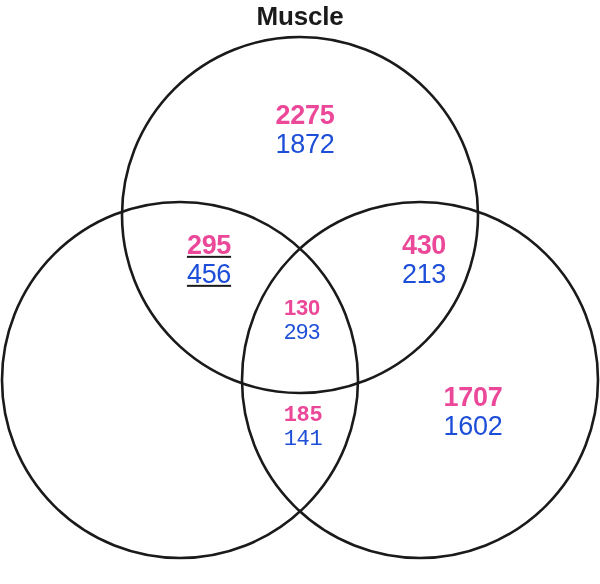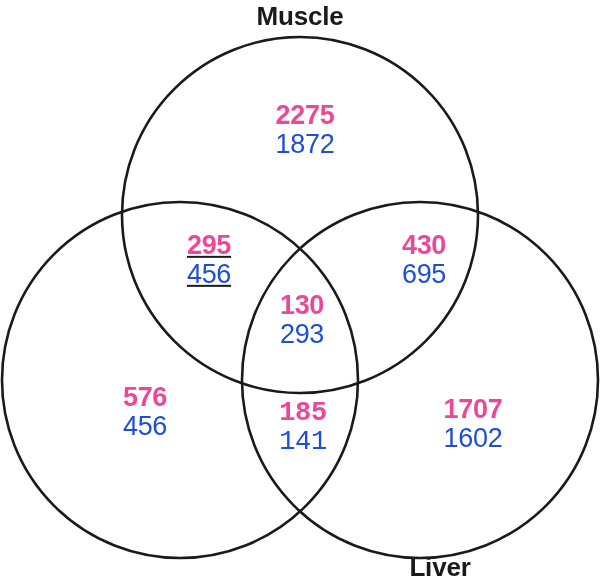--- a/index.html
+++ b/index.html
@@ -54,67 +54,62 @@
   }
   .region .secondary {
     display: block;
     font-weight: normal;
     font-size: 27px;
     letter-spacing: -0.3px;
     color: #1d4ed8;
   }
   .region.small .primary,
   .region.small .secondary {
-    font-size: 27px;
+    font-size: 22px;
   }
 </style>
 </head>
 <body>
 
 <div id="venn-root">
 
   <svg id="venn-svg" viewBox="0 0 600 584" xmlns="http://www.w3.org/2000/svg">
     <circle cx="300" cy="215" r="178" fill="none" stroke="#1a1a1a" stroke-width="2.6"></circle>
     <circle cx="180" cy="380" r="178" fill="none" stroke="#1a1a1a" stroke-width="2.6"></circle>
     <circle cx="420" cy="380" r="178" fill="none" stroke="#1a1a1a" stroke-width="2.6"></circle>
   </svg>
 
   <div class="set-label" style="left:300px; top:2px;">Muscle</div>
 
 
-  <div class="set-label" style="left:440px; top:553px;">Liver</div>
 
   <div class="region" style="left:305px; top:130px;">
     <span class="primary">2275</span>
     <span class="secondary">1872</span>
   </div>
 
   <div class="region" style="left:209px; top:260px;text-decoration:underline;">
     <span class="primary">295</span>
     <span class="secondary">456</span>
   </div>
 
   <div class="region" style="left:404px; top:260px;margin-left:20px;">
     <span class="primary">430</span>
-    <span class="secondary">695</span>
+    <span class="secondary">213</span>
   </div>
 
   <div class="region small" style="left:302px; top:320px;">
     <span class="primary">130</span>
     <span class="secondary">293</span>
   </div>
 
-  <div class="region" style="left:145px; top:412px;">
-    <span class="primary">576</span>
-    <span class="secondary">456</span>
-  </div>
 
   <div class="region small" style="left:303px; top:428px;font-family:Liberation Mono, monospace;">
     <span class="primary">185</span>
     <span class="secondary">141</span>
   </div>
 
-  <div class="region" style="left:473px; top:412px;margin-top:12px;">
+  <div class="region" style="left:473px; top:412px;">
     <span class="primary">1707</span>
     <span class="secondary">1602</span>
   </div>
 
 </div>
 
 </body></html>

